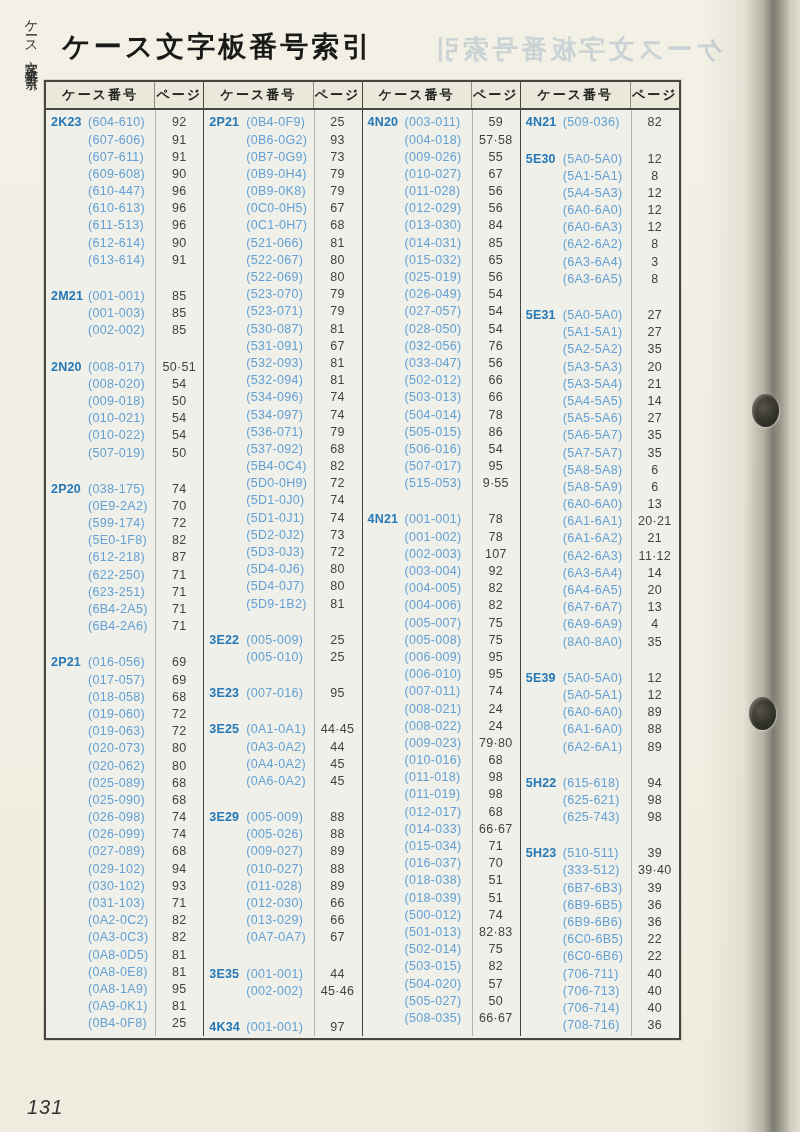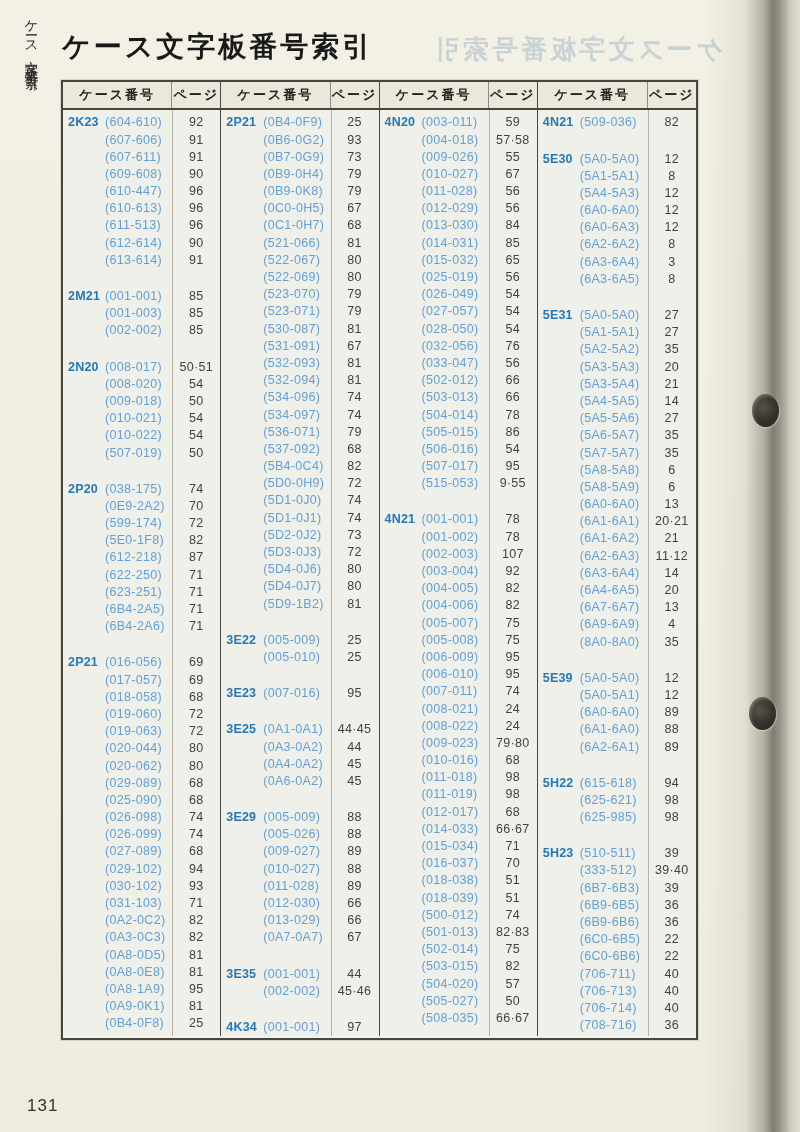--- a/index.html
+++ b/index.html
@@ -42,25 +42,25 @@
   .ghost-title{
     position:absolute;left:392px;top:32px;width:330px;
     font-size:26px;font-weight:bold;letter-spacing:3px;
     color:rgba(105,143,176,0.30);
     transform:scaleX(-1);
     filter:blur(0.6px);
     white-space:nowrap;
   }
   .page-number{
     position:absolute;left:27px;top:1096px;
-    font-size:17px;color:#323230;letter-spacing:1px;
+    font-size:20px;color:#323230;letter-spacing:1px;font-style:italic;
   }
 
   .index-table{
-    position:absolute;left:61px;top:80px;width:637px;height:960px;
+    position:absolute;left:44px;top:80px;width:637px;height:960px;
     border:2px solid #46463f;background:#eef0e9;box-sizing:border-box;
     box-shadow:0 0 0 1px rgba(70,70,63,0.15);
   }
   .thead{
     display:flex;height:28px;border-bottom:2px solid #46463f;
     background:#eae8db;box-sizing:border-box;
   }
   .hgroup{display:flex;width:25%;box-sizing:border-box;}
   .hgroup:not(:last-child){border-right:1px solid #46463f;}
   .hcase,.hpage{
@@ -348,35 +348,35 @@
         <div class="trow">
           <div class="case-cell">
             <span class="case-prefix"></span>
             <span class="case-code">(019-063)</span>
           </div>
           <div class="page-ref">72</div>
         </div>
         <div class="trow">
           <div class="case-cell">
             <span class="case-prefix"></span>
-            <span class="case-code">(020-044)</span>
+            <span class="case-code">(020-073)</span>
           </div>
           <div class="page-ref">80</div>
         </div>
         <div class="trow">
           <div class="case-cell">
             <span class="case-prefix"></span>
             <span class="case-code">(020-062)</span>
           </div>
           <div class="page-ref">80</div>
         </div>
         <div class="trow">
           <div class="case-cell">
             <span class="case-prefix"></span>
-            <span class="case-code">(029-089)</span>
+            <span class="case-code">(025-089)</span>
           </div>
           <div class="page-ref">68</div>
         </div>
         <div class="trow">
           <div class="case-cell">
             <span class="case-prefix"></span>
             <span class="case-code">(025-090)</span>
           </div>
           <div class="page-ref">68</div>
         </div>
@@ -1432,21 +1432,21 @@
         <div class="trow">
           <div class="case-cell">
             <span class="case-prefix"></span>
             <span class="case-code">(625-621)</span>
           </div>
           <div class="page-ref">98</div>
         </div>
         <div class="trow">
           <div class="case-cell">
             <span class="case-prefix"></span>
-            <span class="case-code">(625-985)</span>
+            <span class="case-code">(625-743)</span>
           </div>
           <div class="page-ref">98</div>
         </div>
         <div class="group-gap"></div>
         <div class="trow">
           <div class="case-cell">
             <span class="case-prefix">5H23</span>
             <span class="case-code">(510-511)</span>
           </div>
           <div class="page-ref">39</div>

